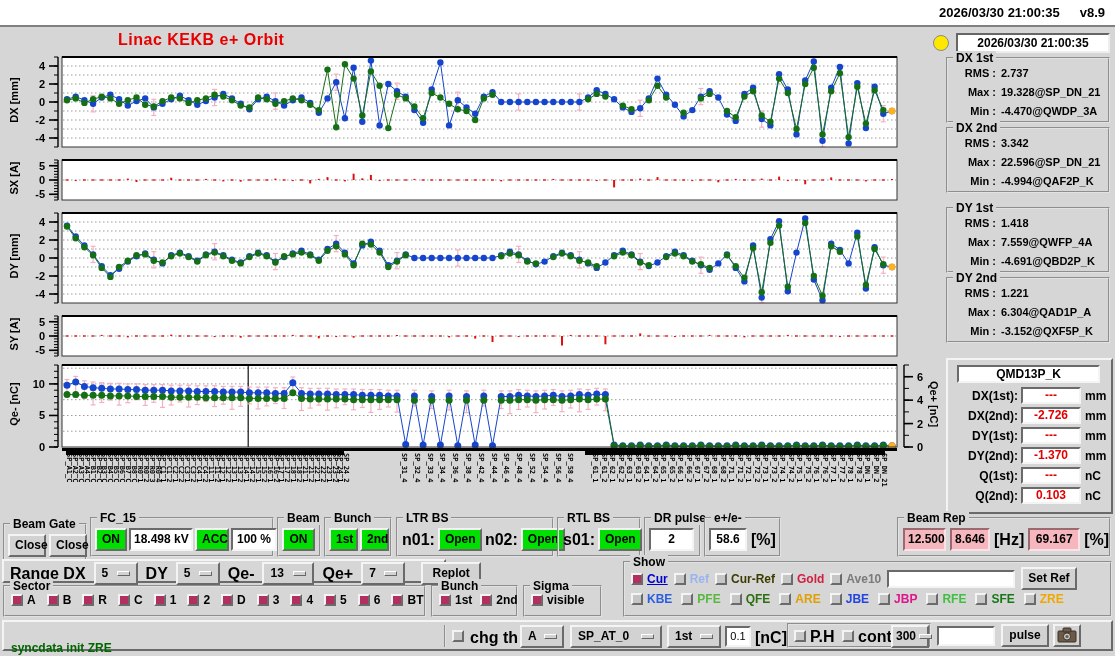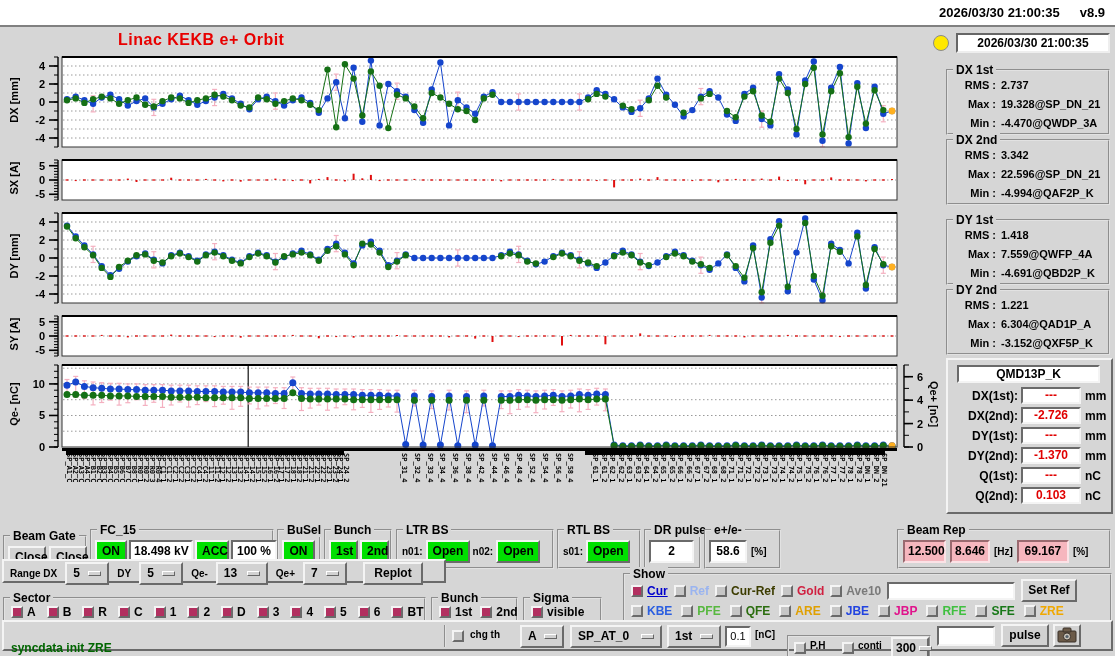--- a/index.html
+++ b/index.html
@@ -3,33 +3,33 @@
 <meta charset="utf-8">
 <style>
   *{margin:0;padding:0;box-sizing:border-box;font-family:"Liberation Sans",sans-serif;}
   body{background:#bbb;}
   #root{position:relative;width:1115px;height:656px;background:#d6d6d6;overflow:hidden;font-weight:bold;color:#000;}
   .topbar{position:absolute;left:0;top:0;width:1115px;height:27px;background:#fff;border-bottom:2px solid #808080;font-size:13px;text-align:right;padding:5px 10px 0 0;}
   .topbar .ver{margin-left:20px;}
   .apptitle{position:absolute;left:118px;top:31px;font-size:16px;color:#e80000;letter-spacing:.5px;}
   .led{position:absolute;left:933px;top:35px;width:16px;height:16px;border-radius:50%;background:#ffe800;border:1px solid #8a8a8a;}
   .datebox{position:absolute;left:956px;top:33px;width:154px;height:20px;background:#fff;border:2px solid;border-color:#666 #eee #eee #666;text-align:center;font-size:12px;line-height:16px;}
-  .grp{position:absolute;border:2px groove #e2e2e2;margin-top:12px;}
+  .grp{position:absolute;border:2px groove #e2e2e2;}
   .glab{position:absolute;top:-8px;left:5px;background:#d6d6d6;padding:0 3px;font-size:12px;line-height:14px;white-space:nowrap;}
   .hrow{position:absolute;display:flex;align-items:center;gap:3px;}
   .btn{display:inline-block;background:#d2d2d2;border:2px solid;border-color:#f4f4f4 #6a6a6a #6a6a6a #f4f4f4;font-size:12px;font-weight:bold;text-align:center;padding:2px 5px;line-height:15px;white-space:nowrap;}
   .btn.green{background:#00e000;}
   .fld{display:inline-block;background:#fff;border:2px solid;border-color:#6a6a6a #f4f4f4 #f4f4f4 #6a6a6a;font-size:12px;text-align:center;padding:2px 3px;line-height:15px;white-space:nowrap;}
   .fld.pink{background:#f6b6be;border-color:#9a6a70 #fbe2e6 #fbe2e6 #9a6a70;}
   .dd{display:inline-flex;align-items:center;justify-content:space-between;background:#d2d2d2;border:2px solid;border-color:#f4f4f4 #6a6a6a #6a6a6a #f4f4f4;font-size:12px;padding:2px 6px;line-height:15px;gap:7px;}
   .ddbar{width:13px;height:5px;background:#d2d2d2;border:1px solid;border-color:#fff #666 #666 #fff;flex:0 0 auto;}
   .cb{display:inline-block;width:12px;height:12px;background:#c6c6c6;border:2px solid;border-color:#f4f4f4 #6a6a6a #6a6a6a #f4f4f4;flex:0 0 auto;}
   .cb.on{background:#b23060;}
   .pair{display:inline-flex;align-items:center;gap:4px;font-size:12px;white-space:nowrap;}
-  .lbl{font-size:10px;white-space:nowrap;}
+  .lbl{font-size:16px;white-space:nowrap;}
   .panel{position:absolute;background:#d6d6d6;border:2px solid;border-color:#f4f4f4 #6a6a6a #6a6a6a #f4f4f4;}
   .statusbar{position:absolute;left:2px;top:620px;width:1111px;height:31px;background:#d6d6d6;border:2px solid;border-color:#f4f4f4 #6a6a6a #6a6a6a #f4f4f4;}
   .statusbar .msg{position:absolute;left:7px;top:8px;color:#006600;font-size:12px;margin-top:11px;}
   .vsep{position:absolute;width:0;border-left:2px groove #e2e2e2;}
   .inputbox{position:absolute;background:#fff;border:2px solid;border-color:#6a6a6a #f4f4f4 #f4f4f4 #6a6a6a;}
   .ylab{position:absolute;font-size:11px;font-weight:bold;text-align:center;transform:rotate(-90deg);}
   .ylab.r{transform:rotate(90deg);}
   .xlab{position:absolute;top:3px;font-family:"DejaVu Sans Mono",monospace;font-size:7px;font-weight:bold;transform:rotate(90deg) translateY(-7px);transform-origin:0 0;white-space:nowrap;}
   .denseband{position:absolute;height:5px;background:#000;}
   .tick{font-size:11px;font-weight:bold;font-family:"Liberation Sans",sans-serif;}
@@ -1446,21 +1446,21 @@
   <div class="grp" style="left:90px;top:517px;width:184px;height:40px">
     <span class="glab">FC_15</span>
     <div class="hrow" style="left:3px;top:9px;gap:2px">
       <span class="btn green" style="width:32px">ON</span>
       <span class="fld" style="width:64px">18.498 kV</span>
       <span class="btn green" style="width:34px">ACC</span>
       <span class="fld" style="width:46px">100 %</span>
     </div>
   </div>
   <div class="grp" style="left:277px;top:517px;width:44px;height:40px">
-    <span class="glab">BuSel</span>
+    <span class="glab">Beam</span>
     <div class="hrow" style="left:3px;top:9px">
       <span class="btn green" style="width:33px">ON</span>
     </div>
   </div>
   <div class="grp" style="left:324px;top:517px;width:68px;height:40px">
     <span class="glab">Bunch</span>
     <div class="hrow" style="left:3px;top:9px;gap:2px">
       <span class="btn green" style="width:29px">1st</span>
       <span class="btn green" style="width:29px">2nd</span>
     </div>

